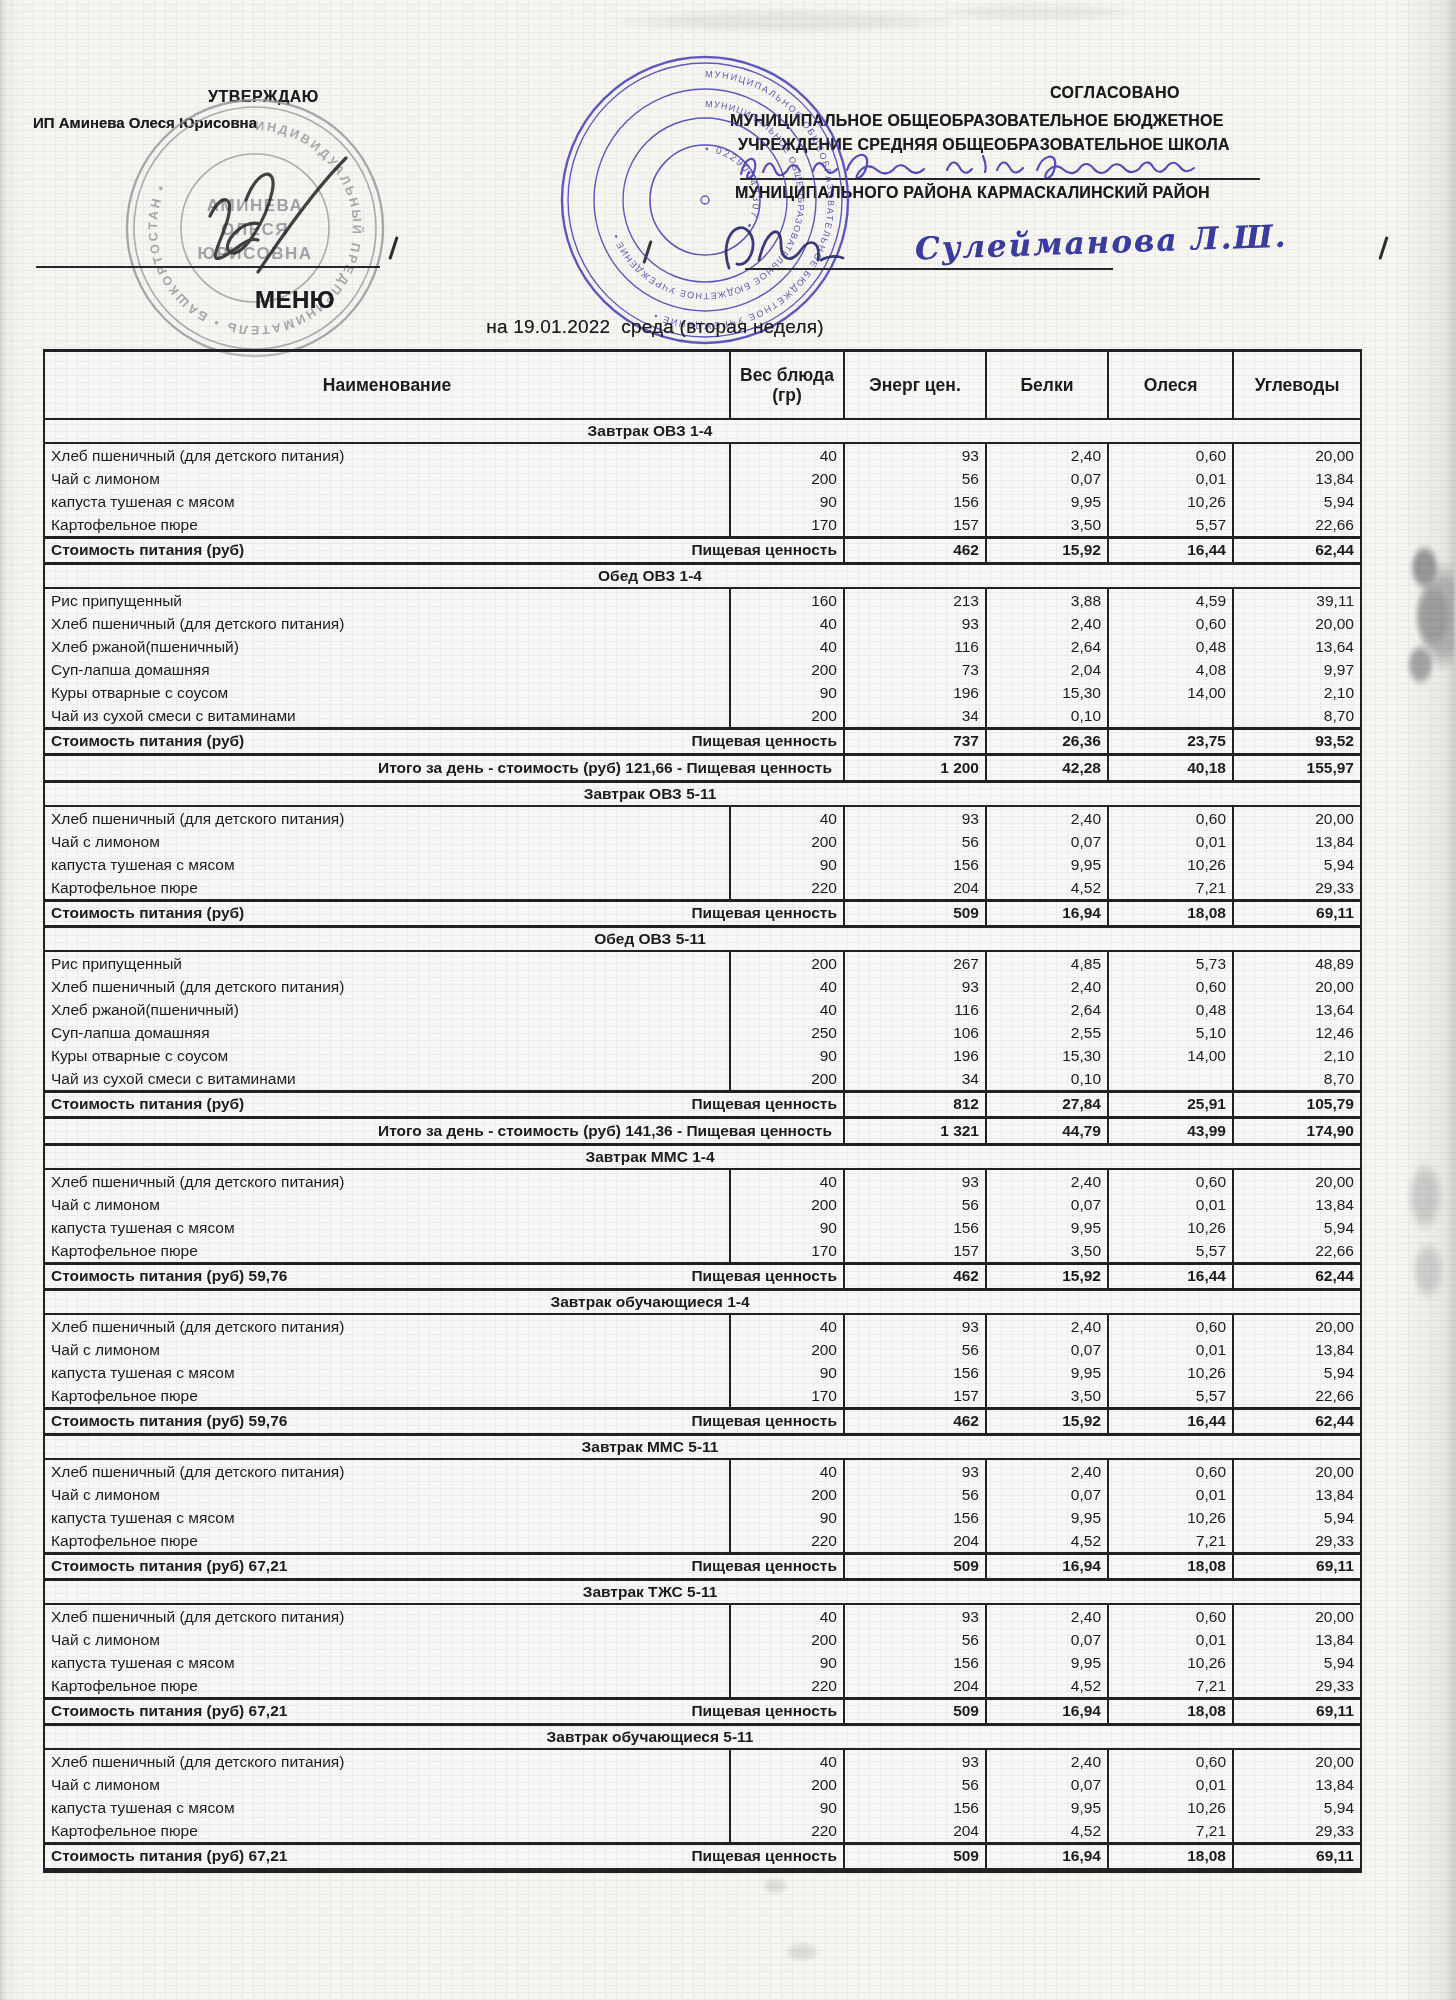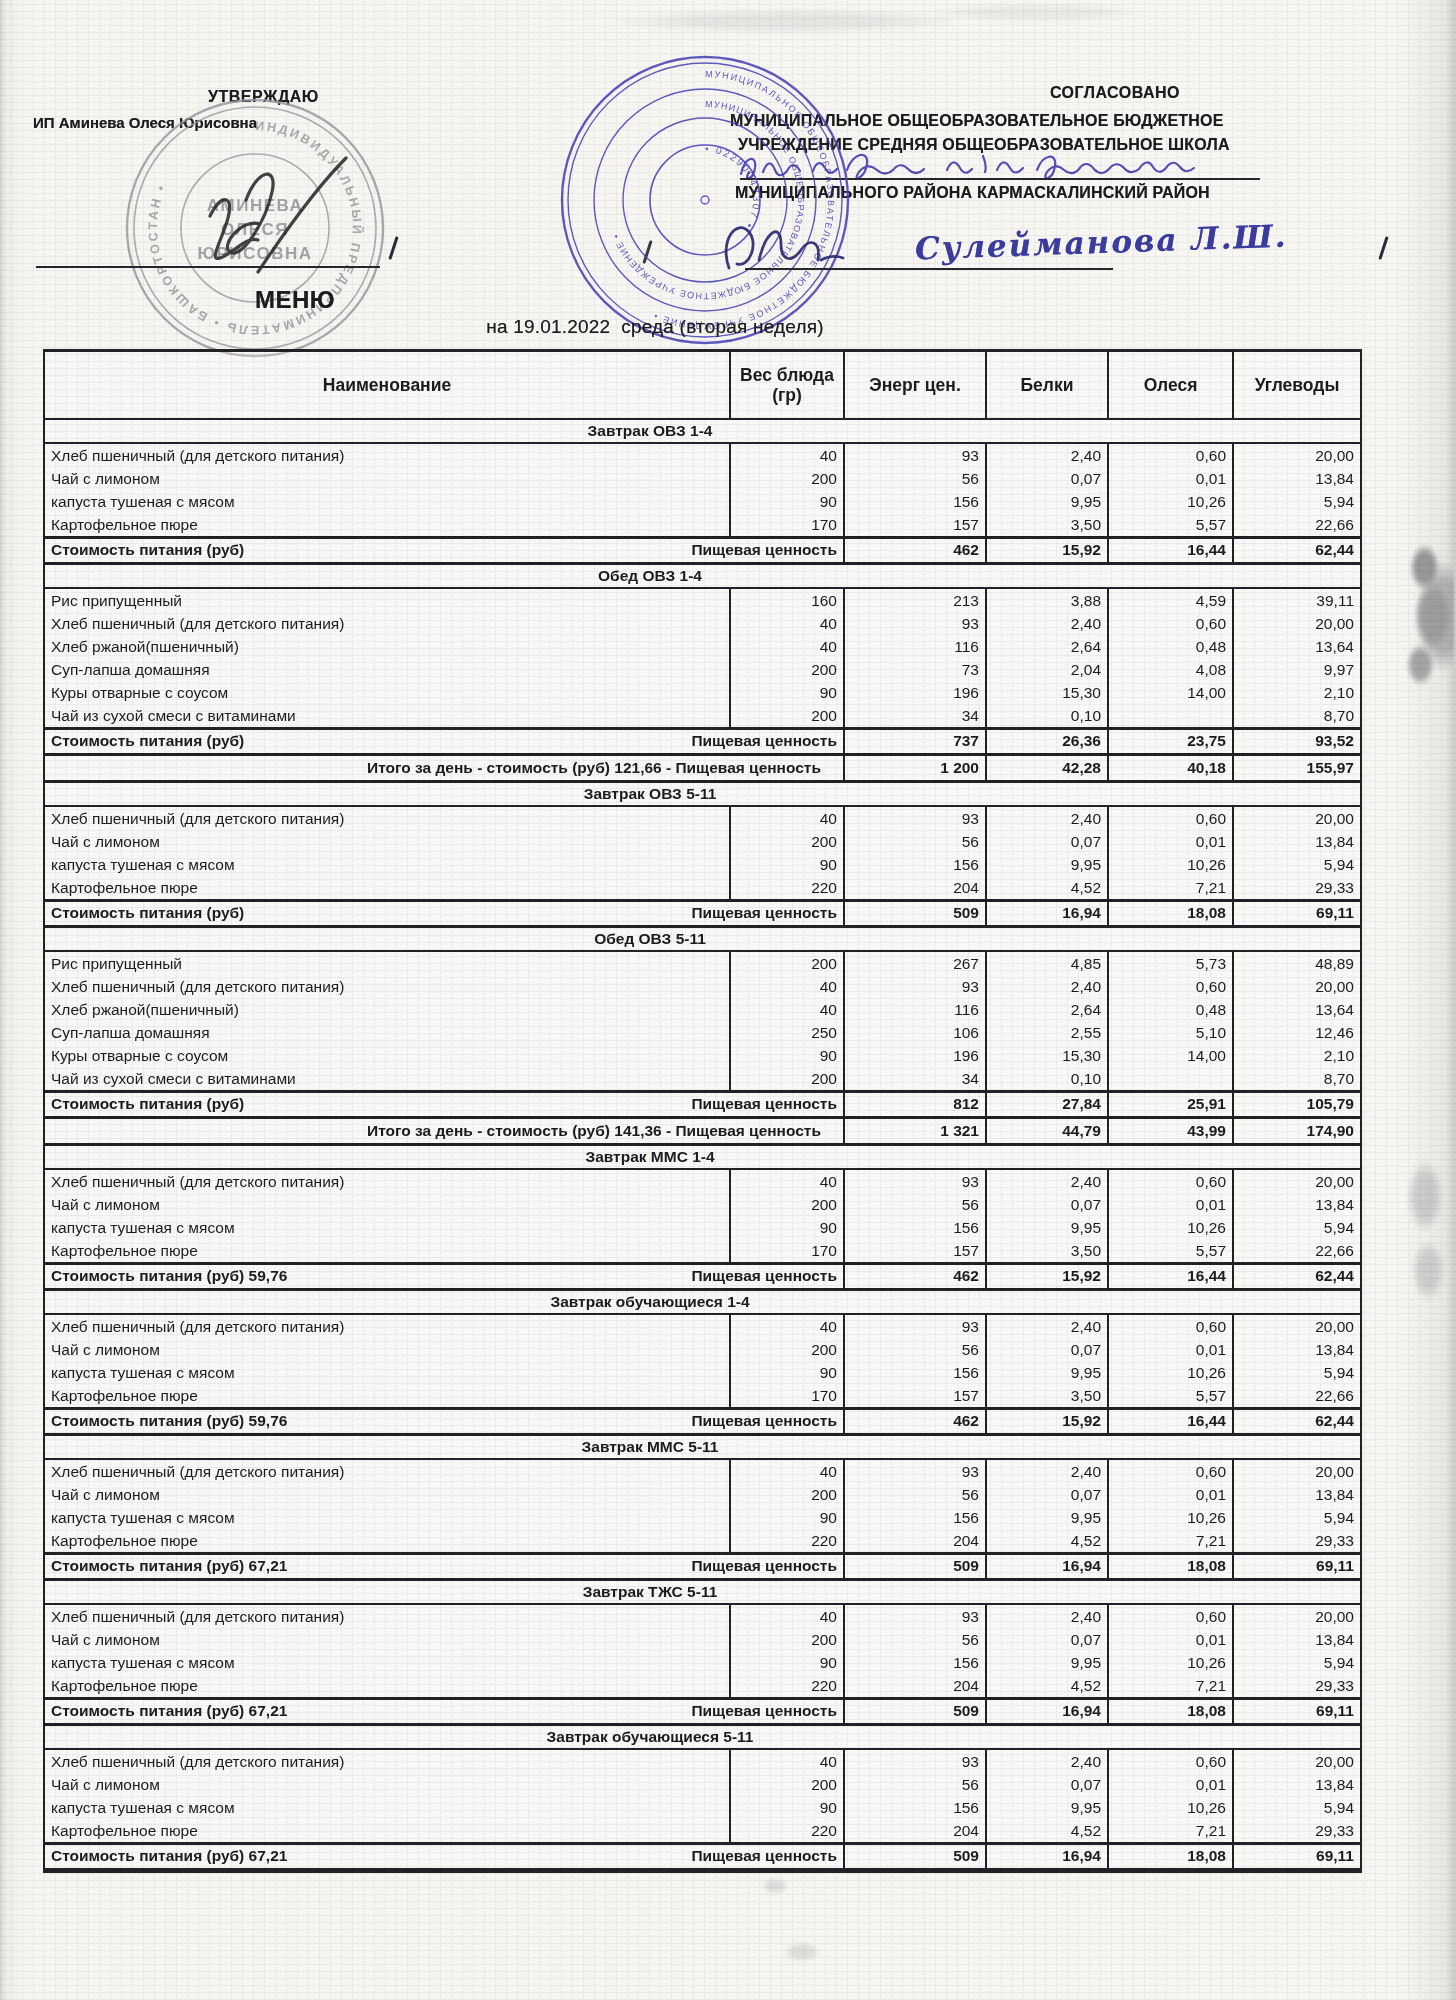--- a/index.html
+++ b/index.html
@@ -59,21 +59,21 @@
   .thead .cell{display:flex;flex-direction:column;align-items:center;justify-content:center;line-height:1.15;text-align:center;white-space:normal;}
   .section-title{height:22px;line-height:22px;text-align:center;font-weight:700;border-bottom:2px solid var(--ln);padding-right:105px;}
   .t-row{height:23px;line-height:23px;}
   .t-row .cell:first-child{padding-left:6px;}
   .num{text-align:right;padding-right:6px;}
   .t-row.last{border-bottom:2px solid var(--ln);}
   .cost-row{height:23px;line-height:21px;font-weight:700;border-top:1px solid var(--ln);border-bottom:3px solid var(--ln);}
   .cost-label{display:flex;justify-content:space-between;padding-left:6px;}
   .cost-label .note{padding-right:6px;}
   .total-row{height:24px;line-height:23px;font-weight:700;border-bottom:3px solid var(--ln);}
-  .total-label{text-align:right;padding-right:22px;border-radius:6px;}
+  .total-label{text-align:right;padding-right:11px;border-radius:6px;}
 
   
   .smudge-a{
     left:1384px;top:540px;width:70px;height:152px;filter:blur(1.6px);opacity:.6;
     background:
       radial-gradient(22px 34px at 58% 18%,#5d5d62 0 40%,transparent 70%),
       radial-gradient(26px 46px at 70% 50%,#6a6a70 0 45%,transparent 75%),
       radial-gradient(20px 30px at 52% 82%,#737378 0 40%,transparent 72%),
       radial-gradient(34px 70px at 85% 50%,#8d8d92 0 50%,transparent 80%);
   }

